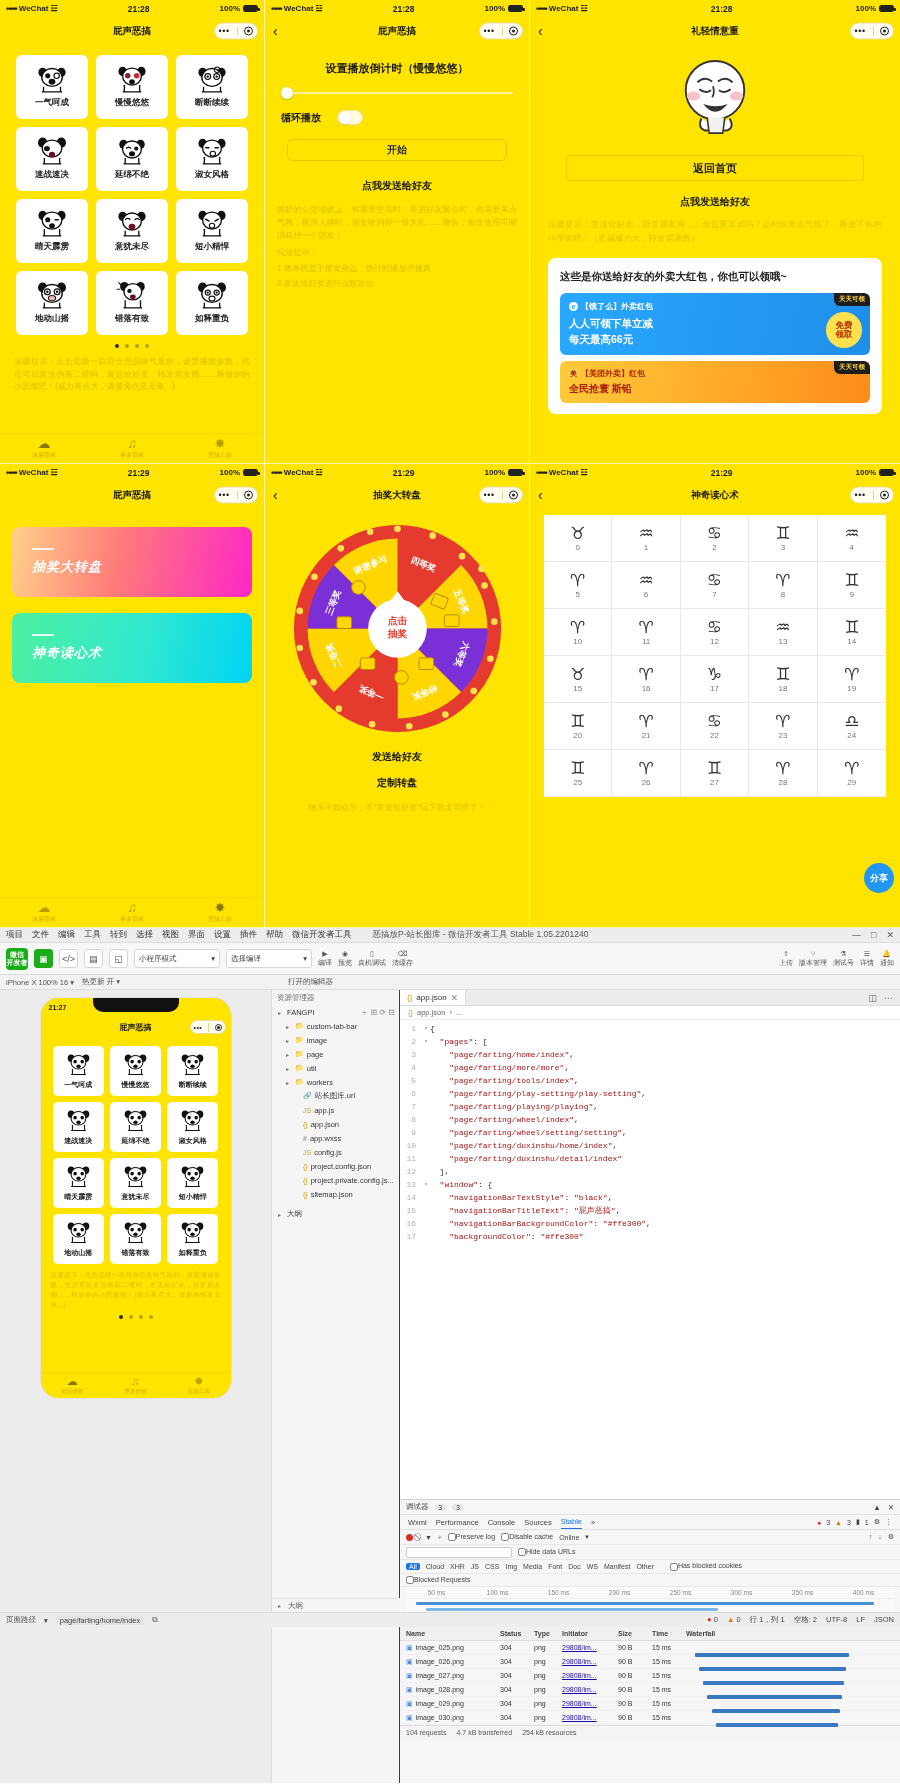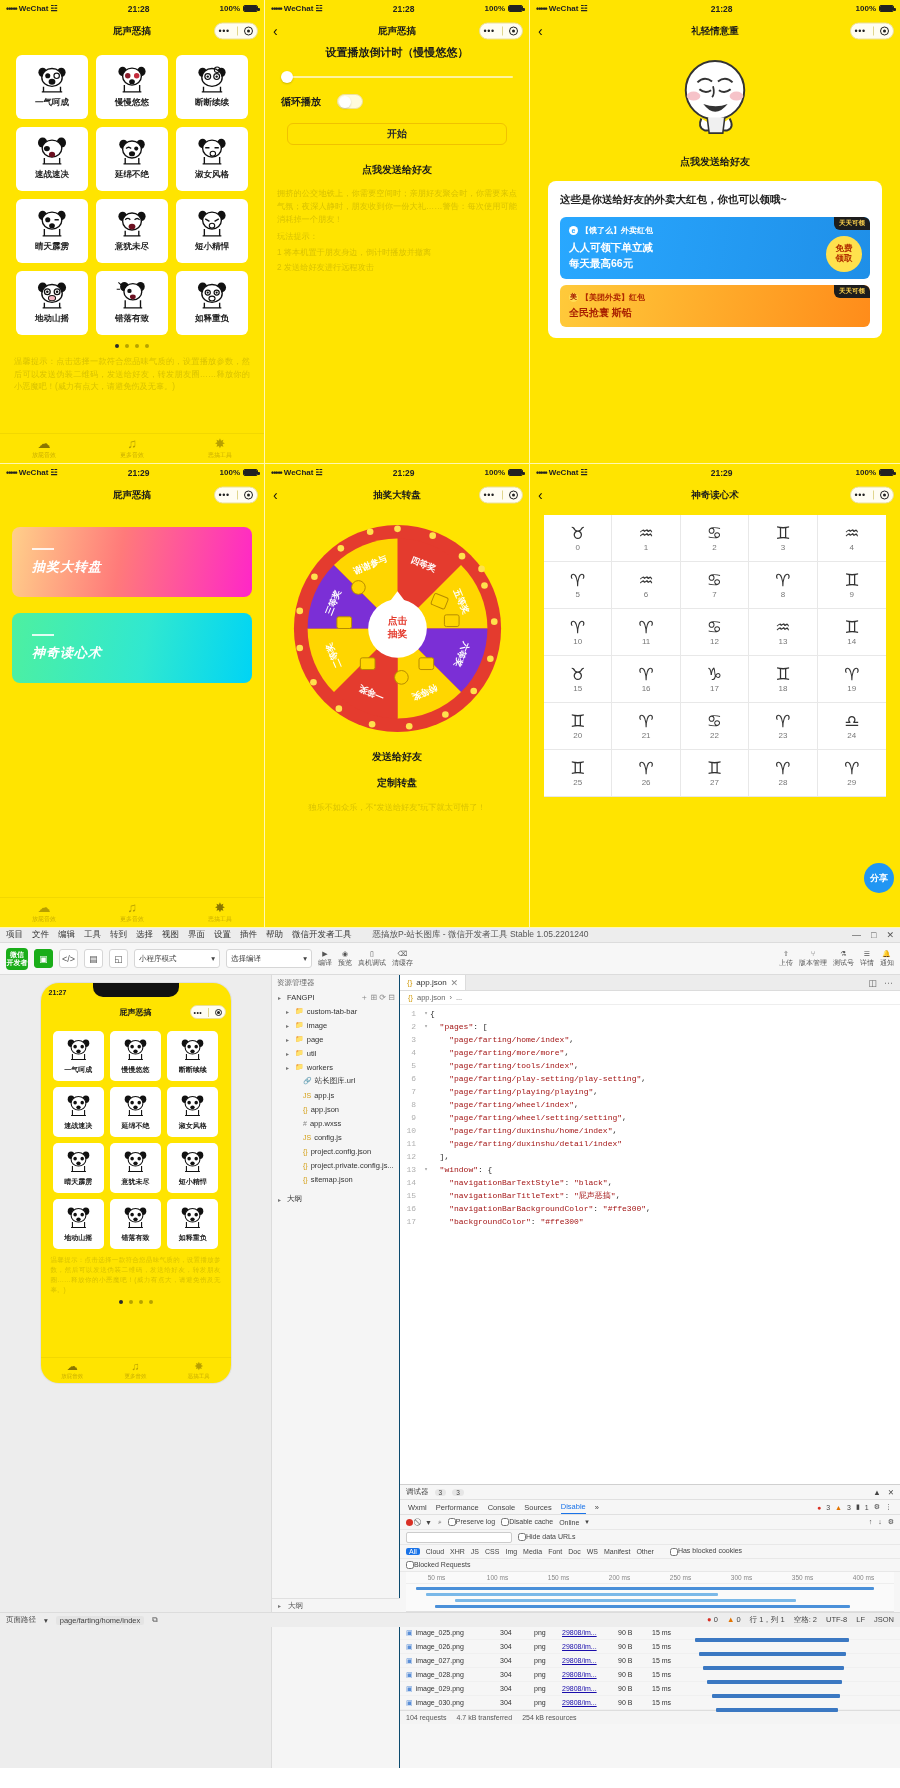--- a/index.html
+++ b/index.html
@@ -42,21 +42,21 @@
   .tipstext { font-size:8.2px; line-height:1.55; color:#d9c200; padding:8px 14px 0 14px; text-align:justify; }
 
   .tabbar { position:absolute; left:0; bottom:0; width:100%; height:30px; background:#ffe400; border-top:0.5px solid #f2d800;
             display:flex; align-items:center; }
   .tabitem { flex:1; display:flex; flex-direction:column; align-items:center; gap:1px; }
   .tabicon { font-size:13px; line-height:1; color:#b79f00; }
   .tabicon.on { color:#8a7600; }
   .tablabel { font-size:6px; color:#c9ae00; }
 
   
-  .p2title { text-align:center; font-size:11px; font-weight:bold; color:#1a1a1a; }
+  .p2title { text-align:center; font-size:11px; font-weight:bold; color:#1a1a1a; margin-top:16px; }
   .bignum { text-align:center; font-size:56px; font-weight:bold; color:#2b2b2b; line-height:1; margin-top:16px; letter-spacing:-2px; }
   .bignum span { font-size:11px; font-weight:bold; vertical-align:baseline; margin-left:4px; }
   .slider { margin:10px 16px 0 16px; height:14px; position:relative; display:flex; align-items:center; }
   .slider .track { width:100%; height:2px; background:#fff3a0; border-radius:1px; }
   .slider .knob { position:absolute; left:0; width:12px; height:12px; background:#fff; border-radius:50%; box-shadow:0 1px 2px rgba(0,0,0,.2); }
   .loop { display:flex; align-items:center; gap:16px; margin:10px 0 0 16px; }
   .loop-label { font-size:10px; color:#1a1a1a; font-weight:bold; }
   .switch { width:26px; height:15px; border-radius:8px; background:#fffbdc; border:0.5px solid #ede0a0; position:relative; }
   .switch:after{ content:""; position:absolute; left:1px; top:1px; width:12px;height:12px;border-radius:50%;background:#fff; box-shadow:0 1px 2px rgba(0,0,0,.15);}
   .startbtn { margin:14px 22px 0 22px; height:22px; border:0.8px solid #f0c200; border-radius:6px; display:flex; align-items:center; justify-content:center;
@@ -472,21 +472,23 @@
           <path d="M24 33 q6 5 12 1" stroke="#333" stroke-width="2" fill="none"></path>
           <path d="M44 34 q6 4 12 -1" stroke="#333" stroke-width="2" fill="none"></path>
           <path d="M38 30 q2 8 -1 11" stroke="#333" stroke-width="1.8" fill="none"></path>
           <path d="M28 48 q12 16 25 0 q-12 5 -25 0 z" fill="#333"></path>
           <path d="M30 50 q10 12 21 0" fill="#fff" opacity="0"></path>
           <path d="M26 63 q-4 9 3 12 q7 2 7 -6" stroke="#333" stroke-width="2" fill="#fff"></path>
           <path d="M55 63 q5 9 -2 12 q-7 2 -7 -6" stroke="#333" stroke-width="2" fill="#fff"></path>
           <path d="M32 62 l2 16 l14 0 l2 -16" stroke="#333" stroke-width="1.6" fill="#f0f0f0"></path>
         </svg>
       </div>
+      <div class="homebtn">返回首页</div>
       <div class="sendme" style="margin-top:14px">点我发送给好友</div>
+      <div class="p3desc">温馨提示：发送给好友，转发朋友圈……你也要试试吗？是时候来点气氛了，释放下你的小宇宙吧！（恶搞威力大，转发需谨慎）</div>
       <div class="adcard">
         <h4>这些是你送给好友的外卖大红包，你也可以领哦~</h4>
         <div class="adbox">
           <span class="adtag">天天可领</span>
           <div class="adline1">
               <span class="adlogo">e</span>
               <span>【饿了么】外卖红包</span>
             </div>
           <div class="adline2">人人可领下单立减</div>
           <div class="adline3">每天最高66元</div>
@@ -861,20 +863,25 @@
       <div class="tb-group">
           <span class="tb-ico">☰</span>
           <span>详情</span>
         </div>
       <div class="tb-group">
           <span class="tb-ico">🔔</span>
           <span>通知</span>
         </div>
     </div>
 
+    <div class="ide-subbar">
+      <span>iPhone X 100% 16 ▾</span>
+      <span>热更新 开 ▾</span>
+      <span style="margin-left:160px">打开的编辑器</span>
+    </div>
 
     <div class="ide-body">
 
       <div class="sim">
         <div class="simphone">
           <div class="notch"></div>
           <div class="sim-status">
               <span>21:27</span>
             </div>
           <div class="sim-nav">
@@ -1249,21 +1256,21 @@
             <span style="margin-left:auto;display:flex;gap:7px">
                 <span>▲</span>
                 <span>✕</span>
               </span>
           </div>
           <div class="dt-tabs">
             <span>Wxml</span>
             <span>Performance</span>
             <span>Console</span>
             <span>Sources</span>
-            <span class="sel">Disable</span>
+            <span class="sel">Stable</span>
             <span>»</span>
             <span class="right">
               <span class="err-dot">●</span>
                 <span>3</span>
               <span class="warn-dot">▲</span>
                 <span>3</span>
               <span>▮</span>
                 <span>1</span>
               <span>⚙</span>
               <span>⋮</span>

